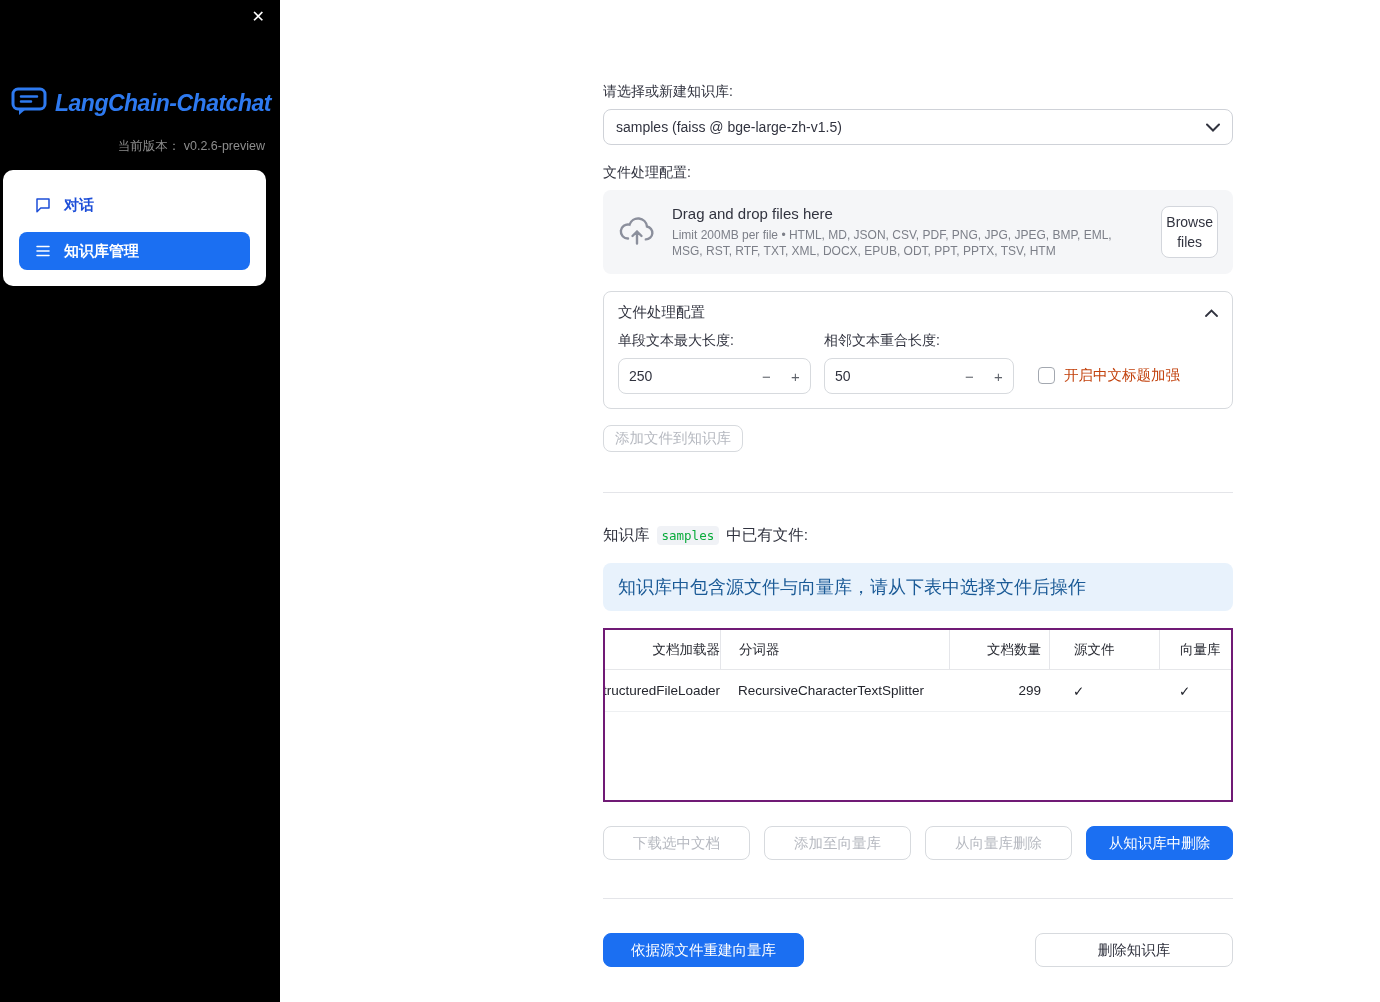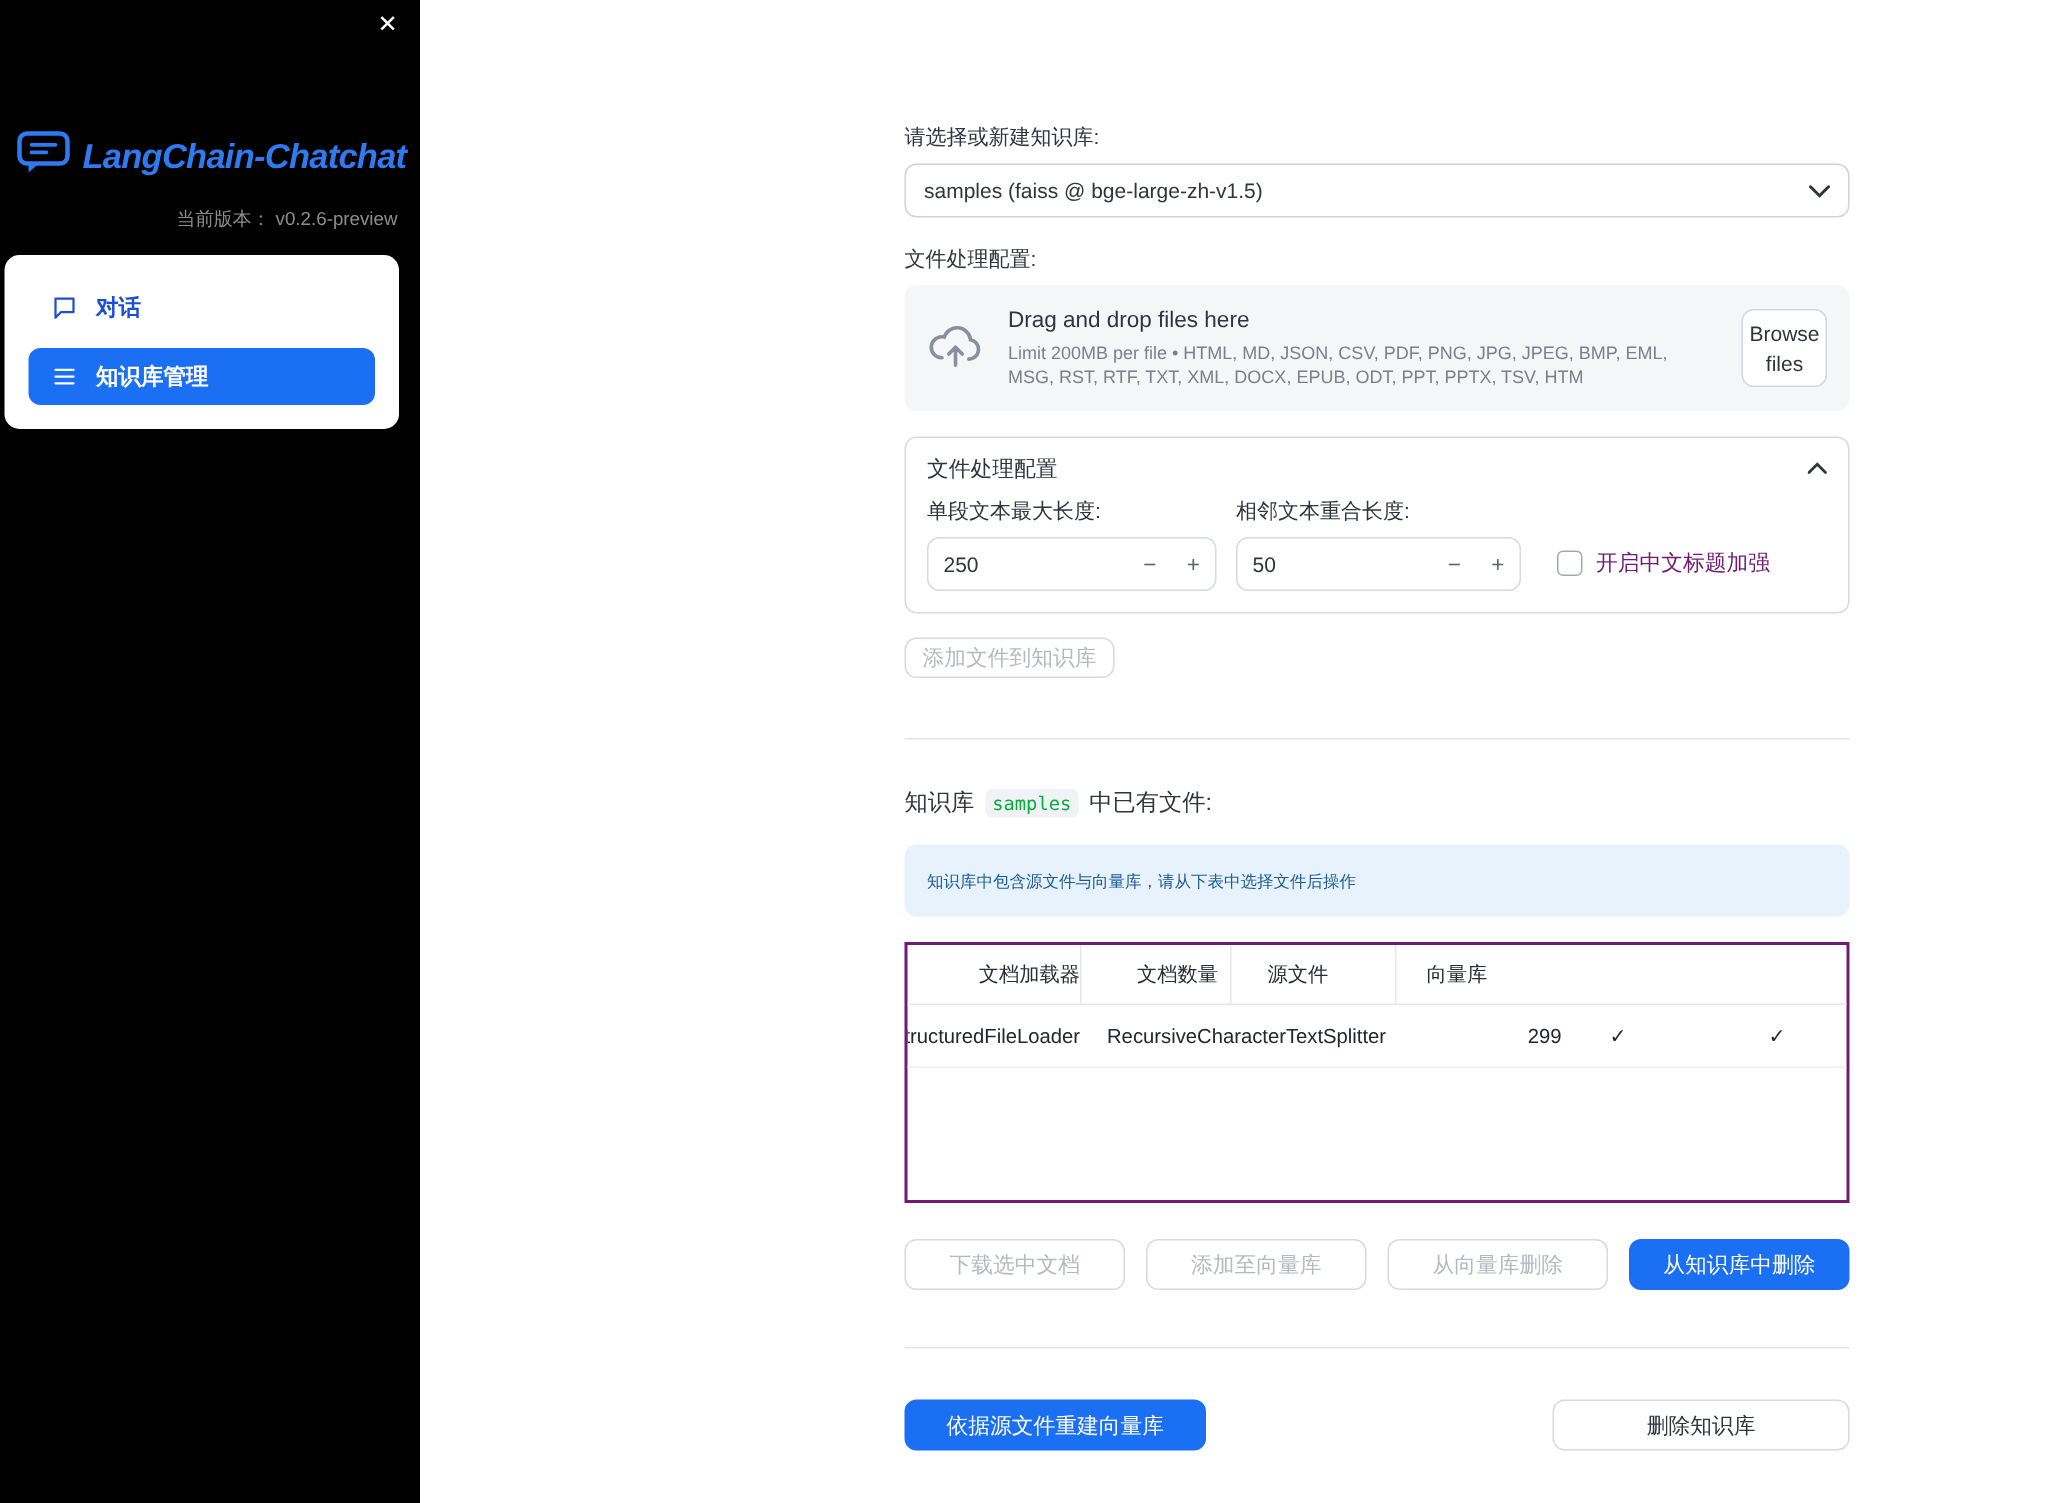--- a/index.html
+++ b/index.html
@@ -87,21 +87,21 @@
   }
   .stepper { margin-left:auto; display:flex; height:100%; }
   .step-btn {
     width:29px; display:flex; align-items:center; justify-content:center;
     color:#5f636b; font-size:15px; cursor:pointer;
   }
   .checkbox-group { display:flex; align-items:center; gap:9px; margin-left:24px; margin-bottom:9px; }
   .checkbox {
     width:17px; height:17px; border:1px solid #a3a8b0; border-radius:4px; background:#fff; cursor:pointer;
   }
-  .checkbox-label { font-size:14.5px; color:#701a75; cursor:pointer; }
+  .checkbox-label { font-size:14.5px; color:#c2410c; cursor:pointer; }
 
   .btn {
     height:34px; border-radius:8px; font-size:14.5px;
     display:flex; align-items:center; justify-content:center; cursor:pointer;
     background:#fff; border:1px solid #d7dade; color:#31333f;
   }
   .btn.disabled { color:#b6b9c0; cursor:default; }
   .btn.primary { background:#1b6ff2; border-color:#1b6ff2; color:#fff; }
 
   .add-btn { margin-top:16px; width:140px; height:27px; }
@@ -112,21 +112,21 @@
 
   .kb-line { display:flex; align-items:center; gap:7px; font-size:15.5px; color:#31333f; }
   .code-chip {
     font-family:"DejaVu Sans Mono", monospace; font-size:12.5px; color:#09ab3b;
     background:#f0f2f6; border-radius:4px; padding:2px 5px;
   }
 
   .info-box {
     margin-top:17px; height:48px; background:#e8f2fc; border-radius:8px;
     display:flex; align-items:center; padding:0 15px;
-    color:#1a5a96; font-size:11px;
+    color:#1a5a96; font-size:18px;
   }
 
   .table-wrap {
     margin-top:17px; width:630px; height:174px; border:2px solid #701a75;
     overflow:hidden; background:#fff;
   }
   .table-inner { width:700px; margin-left:-70px; }
   .t-row { display:flex; }
   .t-head { height:40px; border-bottom:1px solid #e6e7ea; }
   .t-data { height:42px; border-bottom:1px solid #eef0f2; cursor:pointer; }
@@ -269,20 +269,21 @@
       <div class="info-box">
         <span>知识库中包含源文件与向量库，请从下表中选择文件后操作</span>
       </div>
 
       <div class="table-wrap">
         <div class="table-inner">
           <div class="t-row t-head">
             <div class="t-cell c1">
                 <span>文档加载器</span>
               </div>
+            <div class="t-cell c2">分词器</div>
             <div class="t-cell c3">文档数量</div>
             <div class="t-cell c4">源文件</div>
             <div class="t-cell c5">向量库</div>
           </div>
           <div class="t-row t-data">
             <div class="t-cell c1">
                 <span>UnstructuredFileLoader</span>
               </div>
             <div class="t-cell c2">RecursiveCharacterTextSplitter</div>
             <div class="t-cell c3">299</div>

